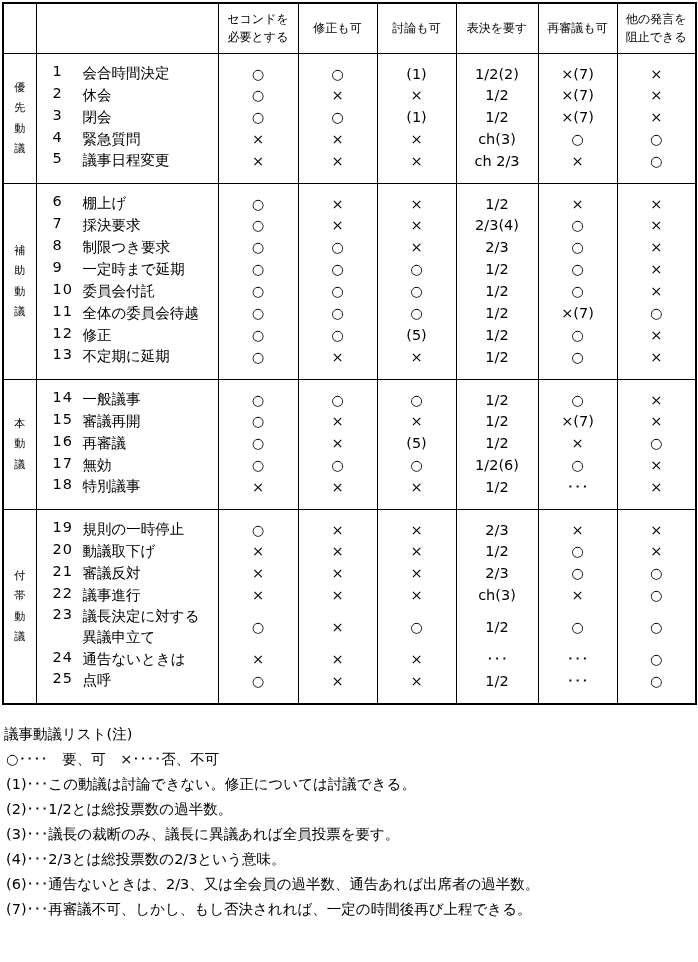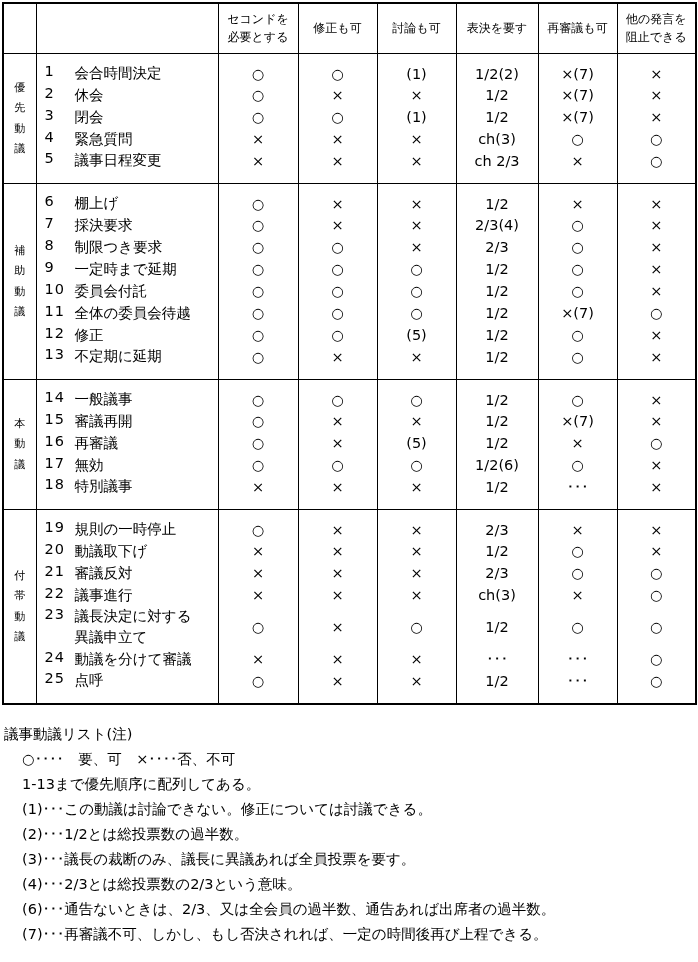--- a/index.html
+++ b/index.html
@@ -60,21 +60,21 @@
     display: inline-block;
     width: 1.05em;
     word-break: break-all;
     font-size: 11px;
     line-height: 1.85;
     text-align: center;
   }
   td.c-name {
     font-size: 14.5px;
     text-align: left;
-    padding-left: 8px;
+    padding-left: 16px;
   }
   td.c-name .no {
     display: inline-block;
     width: 30px;
     letter-spacing: 1px;
   }
   td.c-name .nm {
     display: inline-block;
     vertical-align: top;
     white-space: pre-line;
@@ -86,21 +86,21 @@
   }
   .notes {
     margin-top: 17px;
     font-size: 14.5px;
   }
   .notes-title {
     margin-left: 2px;
     line-height: 25px;
   }
   .notes-line {
-    margin-left: 20px;
+    margin-left: 4px;
     line-height: 25px;
   }
 </style>
 </head>
 <body>
 
 <div class="page">
 
   <table class="motion-table" id="motion-table">
     <colgroup>
@@ -340,21 +340,21 @@
           <td class="c-name"><span class="no">23</span><span class="nm">議長決定に対する
 異議申立て</span></td>
           <td class="c-val w1">○</td>
           <td class="c-val">×</td>
           <td class="c-val">○</td>
           <td class="c-val w4">1/2</td>
           <td class="c-val">○</td>
           <td class="c-val">○</td>
         </tr>
         <tr>
-          <td class="c-name"><span class="no">24</span><span class="nm">動議を分けて審議</span></td>
+          <td class="c-name"><span class="no">24</span><span class="nm">通告ないときは</span></td>
           <td class="c-val w1">×</td>
           <td class="c-val">×</td>
           <td class="c-val">×</td>
           <td class="c-val w4">･･･</td>
           <td class="c-val">･･･</td>
           <td class="c-val">○</td>
         </tr>
         <tr>
           <td class="c-name"><span class="no">25</span><span class="nm">点呼</span></td>
           <td class="c-val w1">○</td>
@@ -363,21 +363,20 @@
           <td class="c-val w4">1/2</td>
           <td class="c-val">･･･</td>
           <td class="c-val">○</td>
         </tr>
       </tbody>
     </table>
 
   <div class="notes">
     <div class="notes-title">議事動議リスト(注)</div>
     <div class="notes-line">○････　要、可　×････否、不可</div>
-    <div class="notes-line">1-13まで優先順序に配列してある。</div>
     <div id="note-items">
         <div class="notes-line">(1)･･･この動議は討論できない。修正については討議できる。</div>
         <div class="notes-line">(2)･･･1/2とは総投票数の過半数。</div>
         <div class="notes-line">(3)･･･議長の裁断のみ、議長に異議あれば全員投票を要す。</div>
         <div class="notes-line">(4)･･･2/3とは総投票数の2/3という意味。</div>
         <div class="notes-line">(6)･･･通告ないときは、2/3、又は全会員の過半数、通告あれば出席者の過半数。</div>
         <div class="notes-line">(7)･･･再審議不可、しかし、もし否決されれば、一定の時間後再び上程できる。</div>
       </div>
   </div>
 

